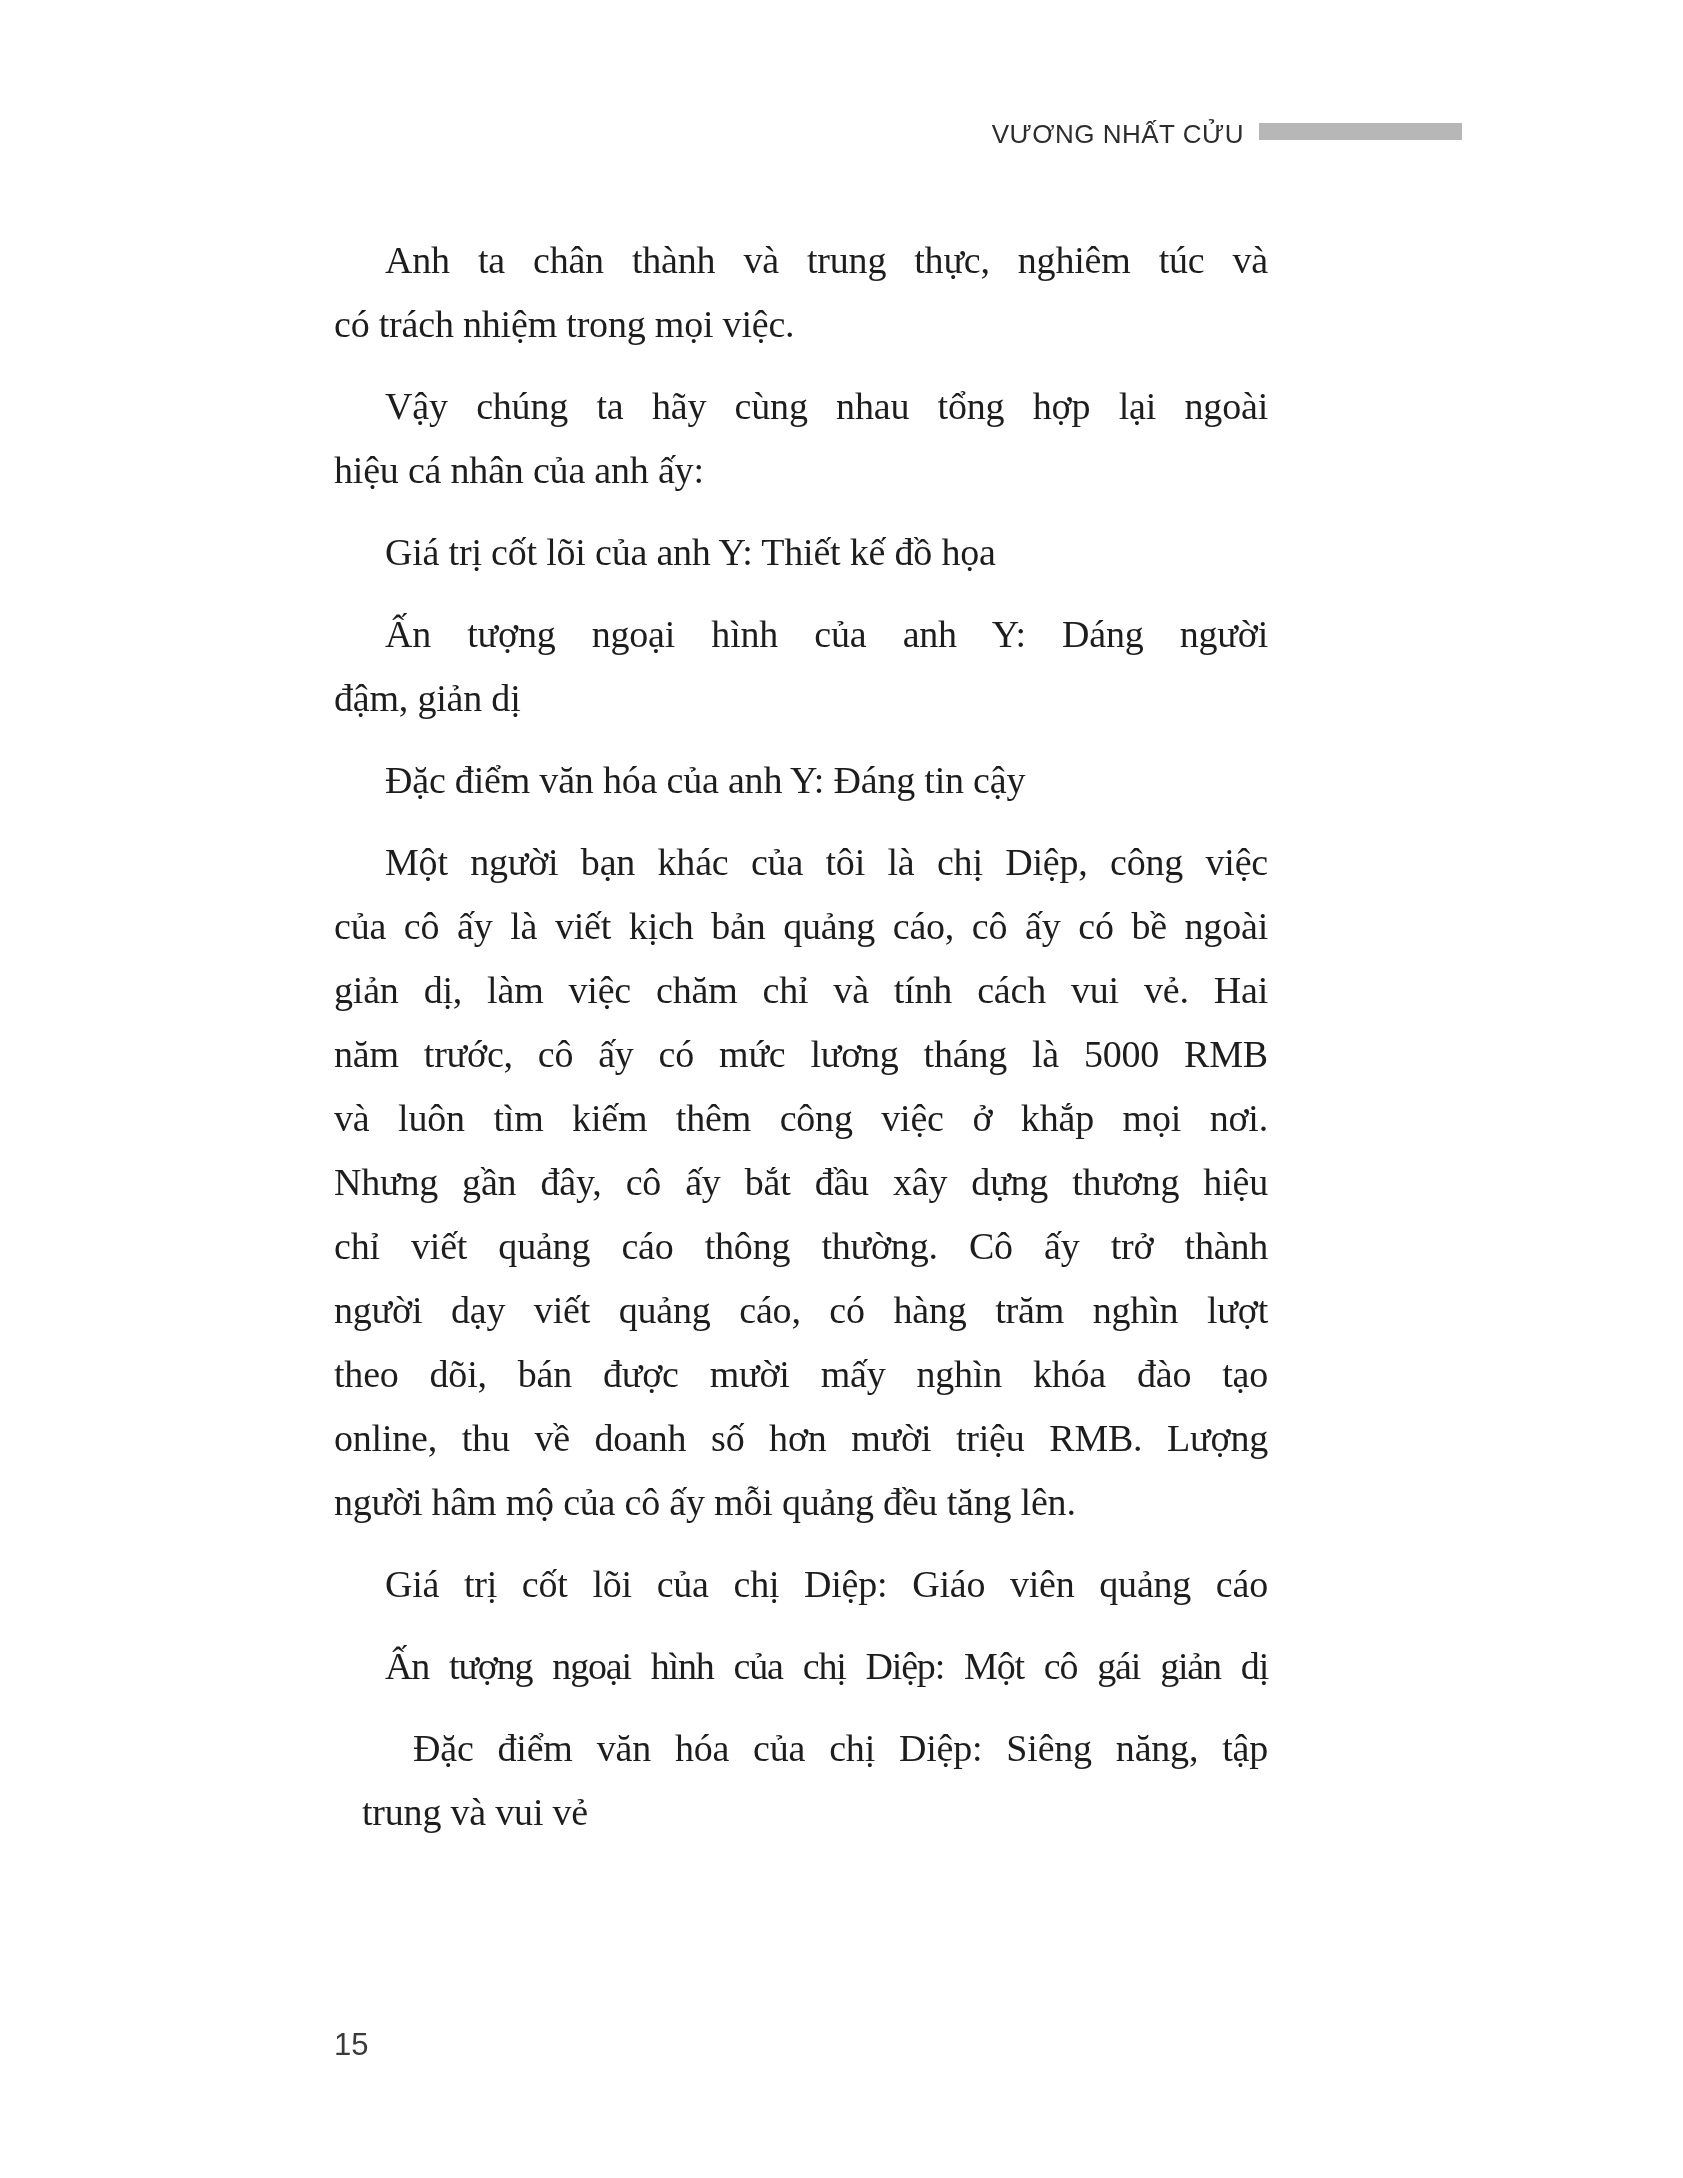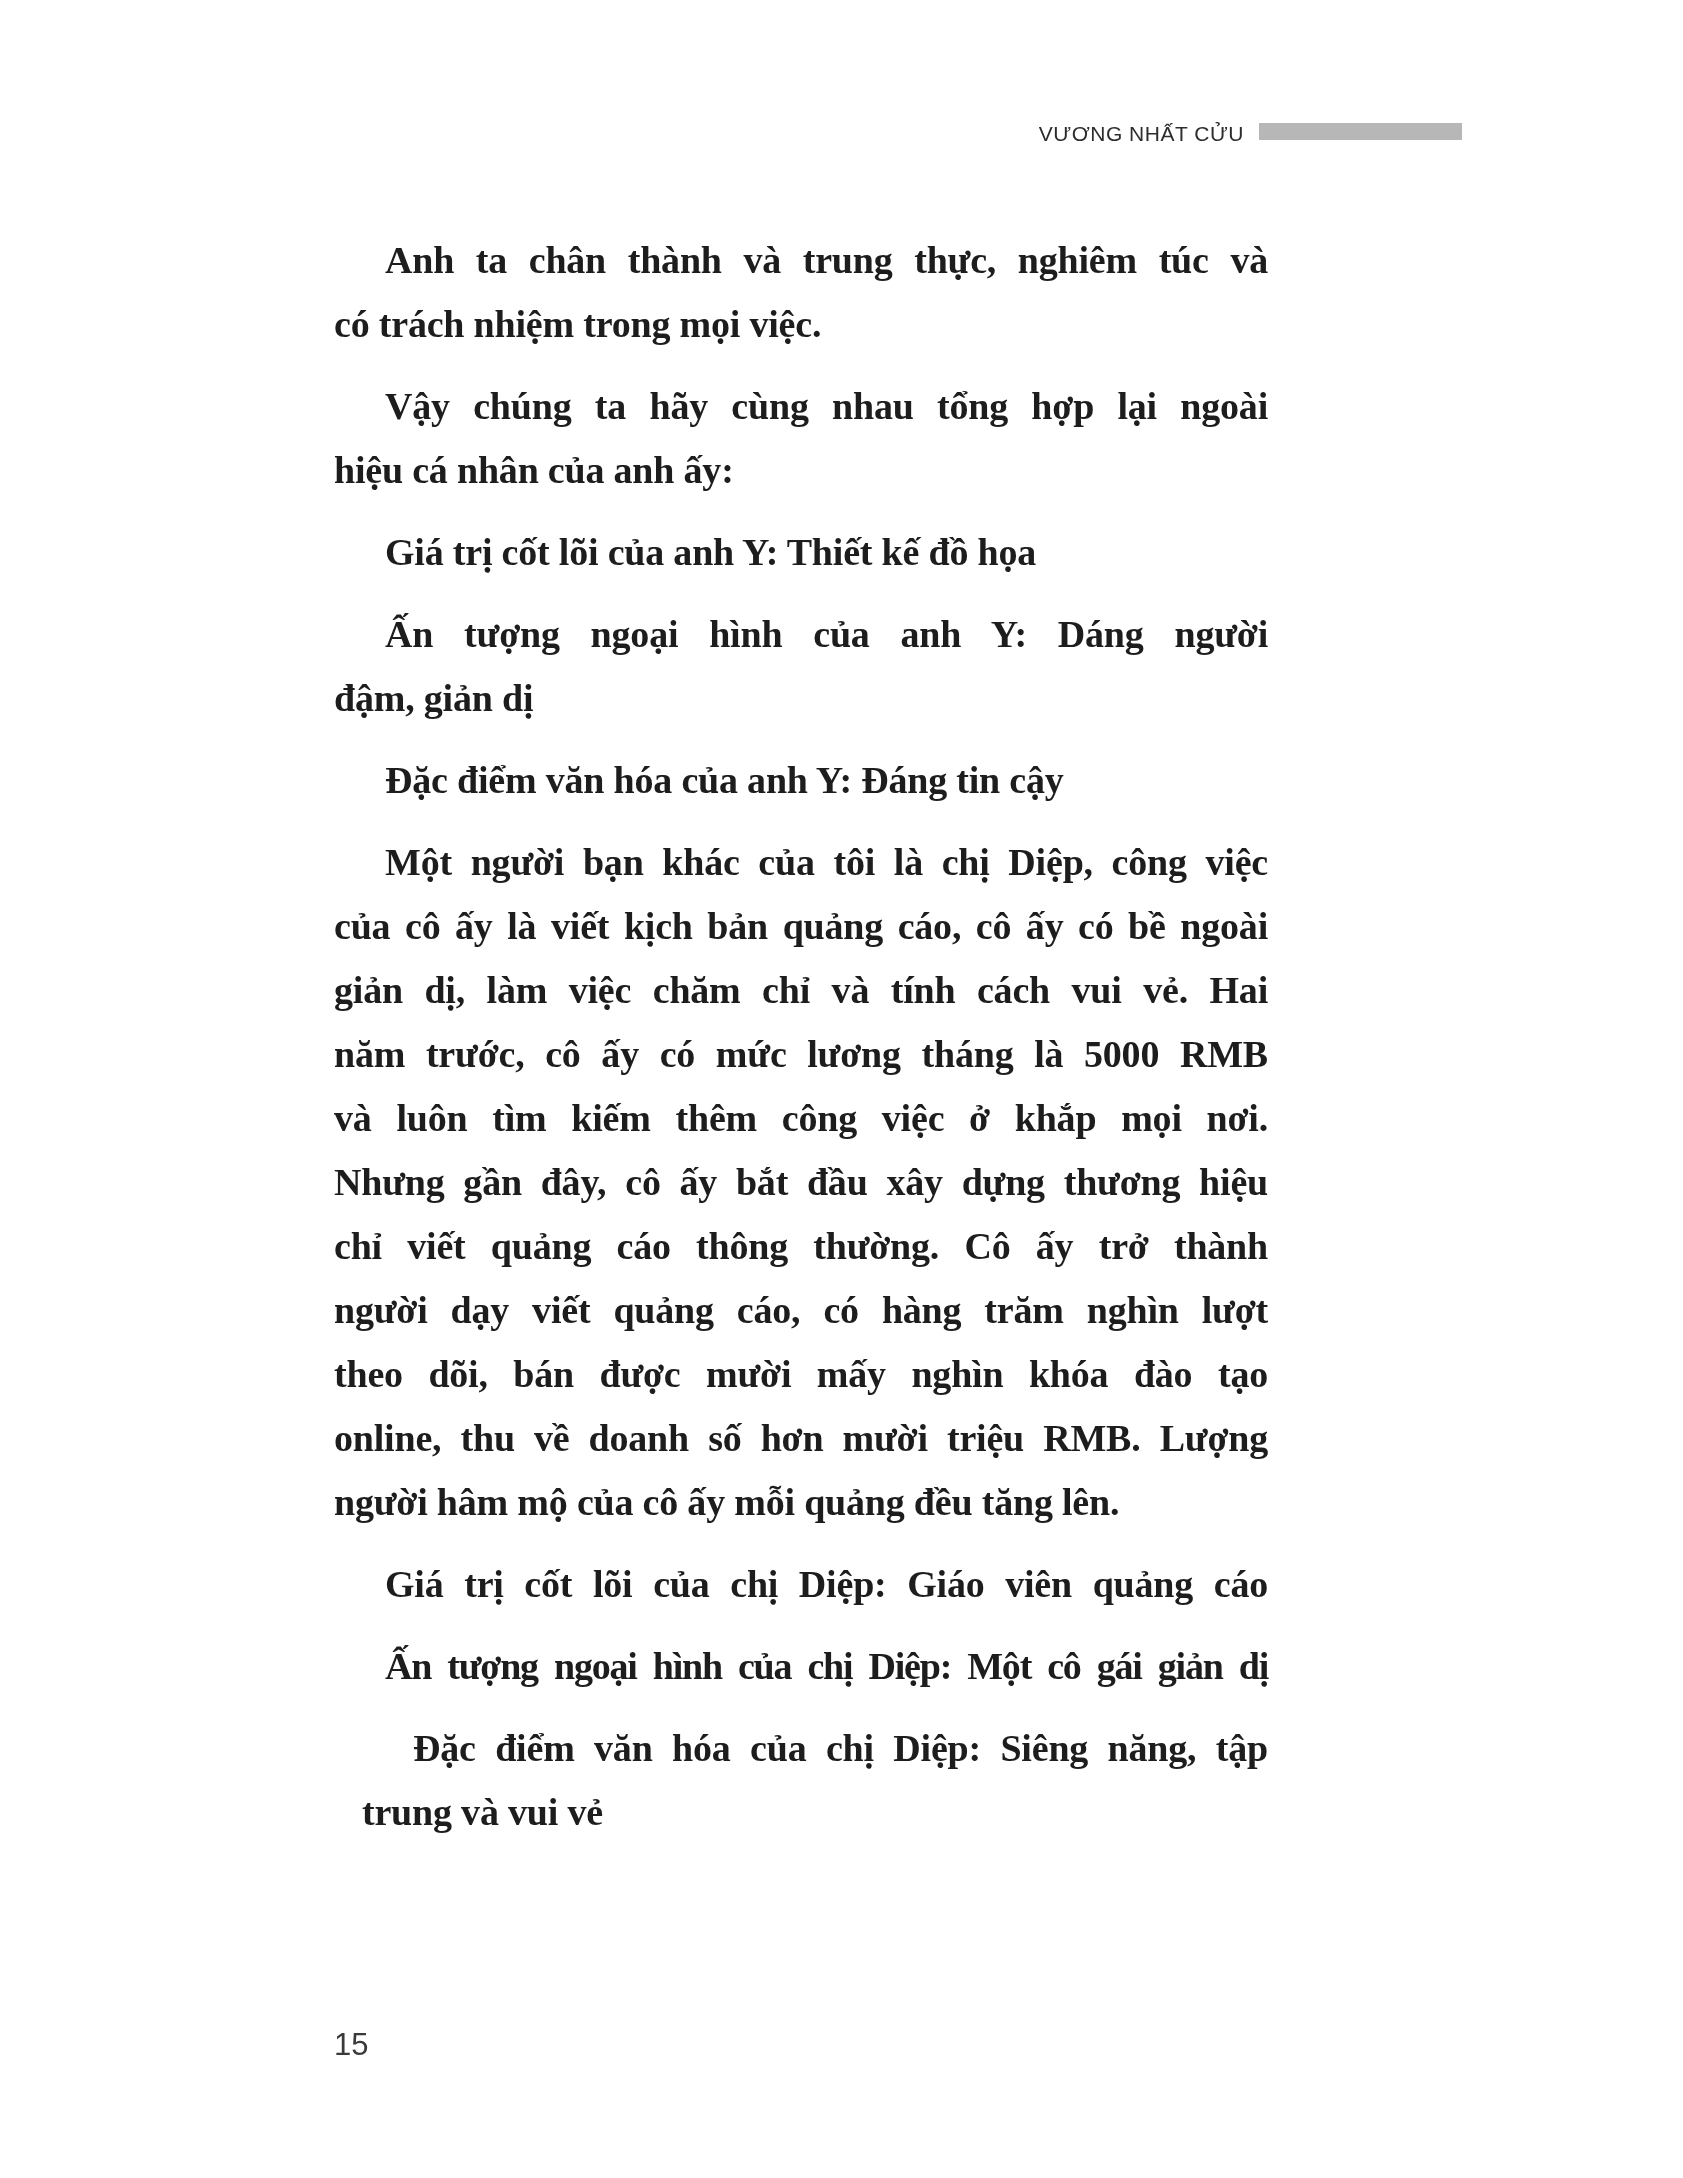--- a/index.html
+++ b/index.html
@@ -14,21 +14,21 @@
   }
 
   
   .rh-title {
     position: absolute;
     left: 693px;
     top: 117px;
     width: 551px;
     text-align: right;
     font-family: "Liberation Sans", sans-serif;
-    font-size: 21px;
+    font-size: 26px;
     line-height: 34px;
     letter-spacing: 0.5px;
     color: var(--header-text, #2d2d2d);
     white-space: nowrap;
   }
   .rh-rule {
     position: absolute;
     left: 1259px;
     top: 123px;
     width: 203px;
@@ -42,21 +42,21 @@
     left: 334px;
     top: 228px;
     width: 934px;
     font-size: 38px;
     line-height: 64px;
     letter-spacing: -0.2px;
     color: var(--body-text, #1d1d1d);
   }
   .paragraph { margin: 0 0 18px 0; }
   .paragraph:last-child { margin-bottom: 0; margin-left: 28px; }
-  .line { text-align: justify; font-weight: bold; }
+  .line { text-align: justify; }
   .line.indent { text-indent: 51px; }
   .line.stretch { text-align-last: justify; }
   .line.tight { letter-spacing: -1.2px; }
 
   
   .page-number {
     position: absolute;
     left: 334px;
     top: 2026px;
     width: 934px;

